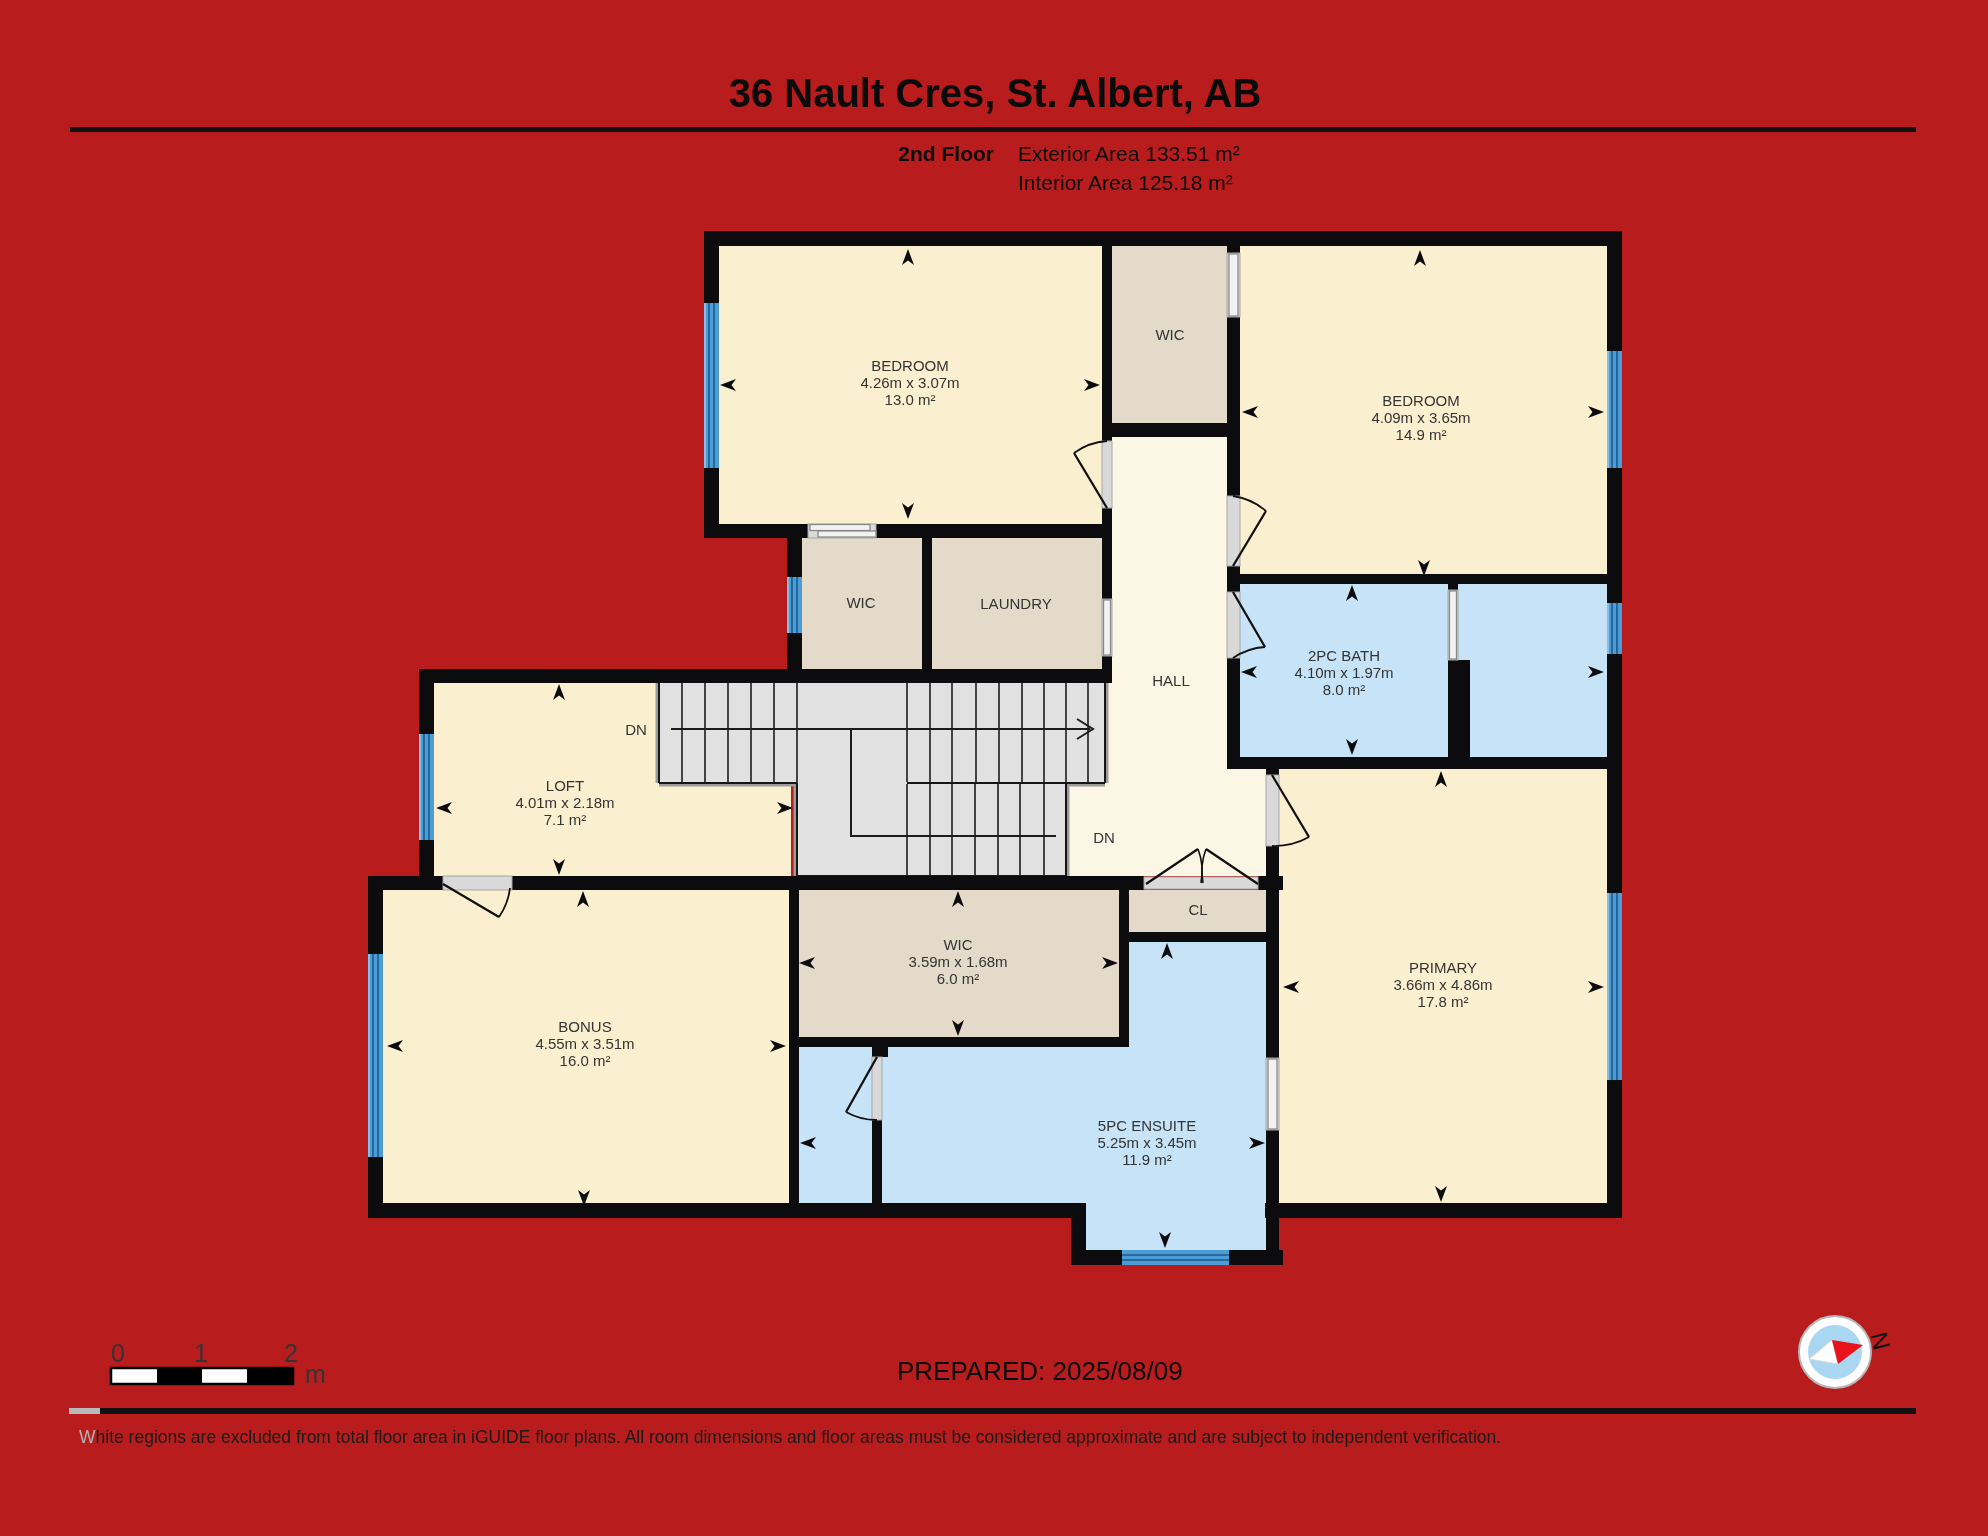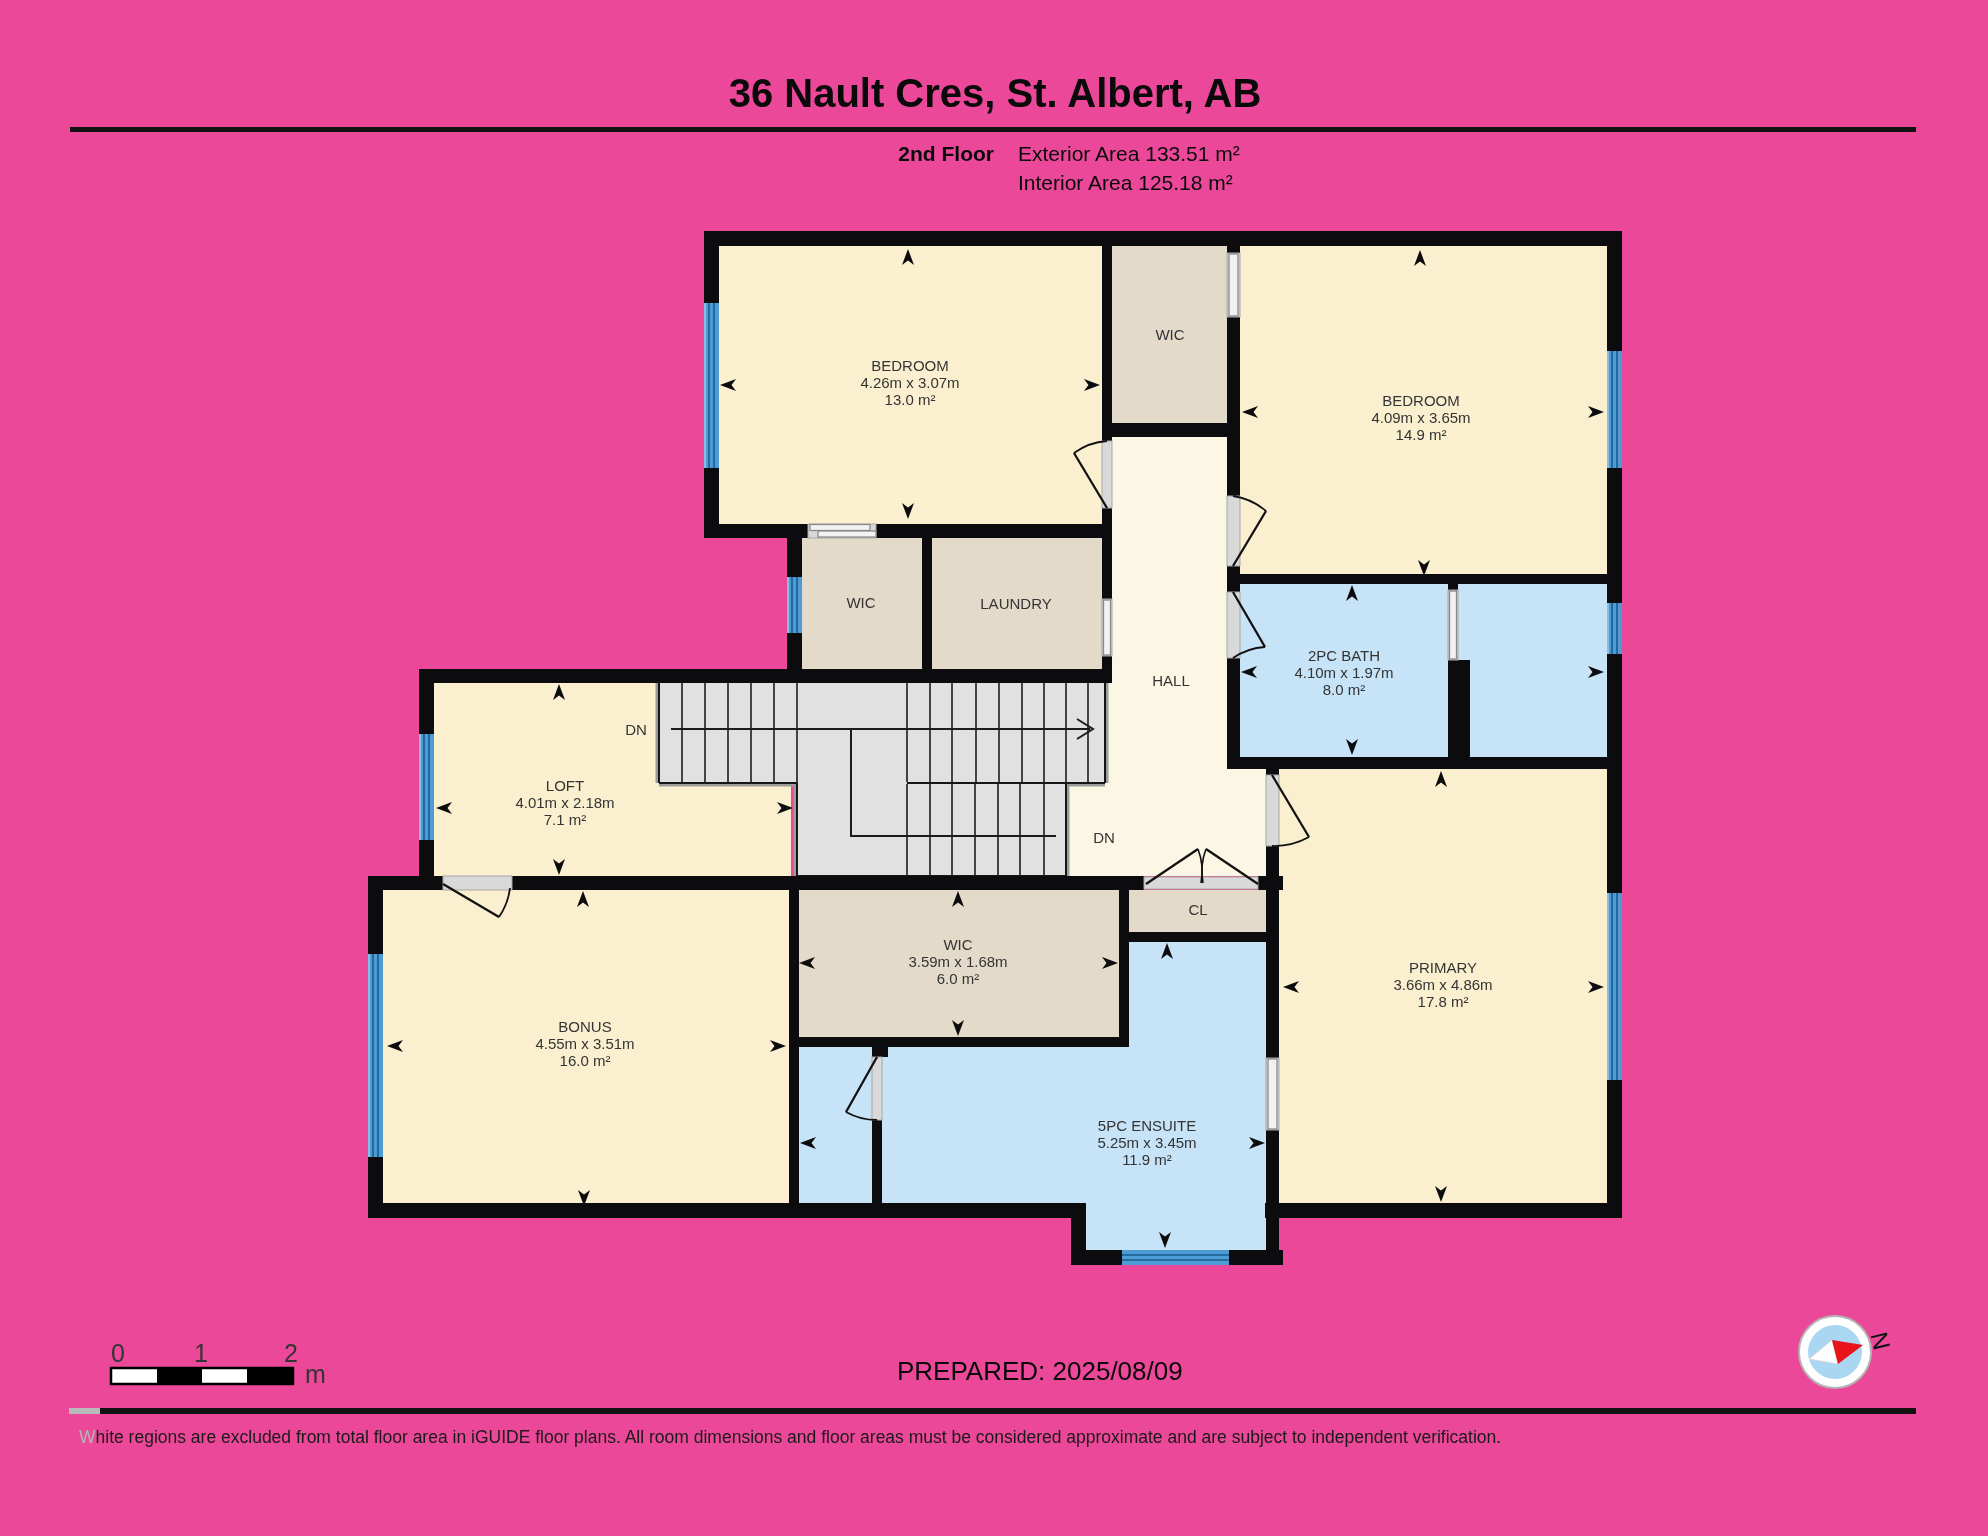--- a/index.html
+++ b/index.html
@@ -1,16 +1,16 @@
 <!DOCTYPE html>
 <html><head>
 <meta charset="utf-8">
 <style>
 html,body{margin:0;padding:0;background:#ffffff;}
-#page{position:relative;width:1988px;height:1536px;background:#ec4899;overflow:hidden;}
+#page{position:relative;width:1988px;height:1536px;background:#b91c1c;overflow:hidden;}
 </style>
 </head>
 <body>
 
 <div id="page">
 <svg width="1988" height="1536" viewBox="0 0 1988 1536">
 
 <text x="995" y="107" font-family="Liberation Sans, sans-serif" font-size="40" font-weight="bold" fill="#0a0a0a" text-anchor="middle">36 Nault Cres, St. Albert, AB</text>
 
 <rect x="70" y="127" width="1846" height="5" fill="#111"></rect>

